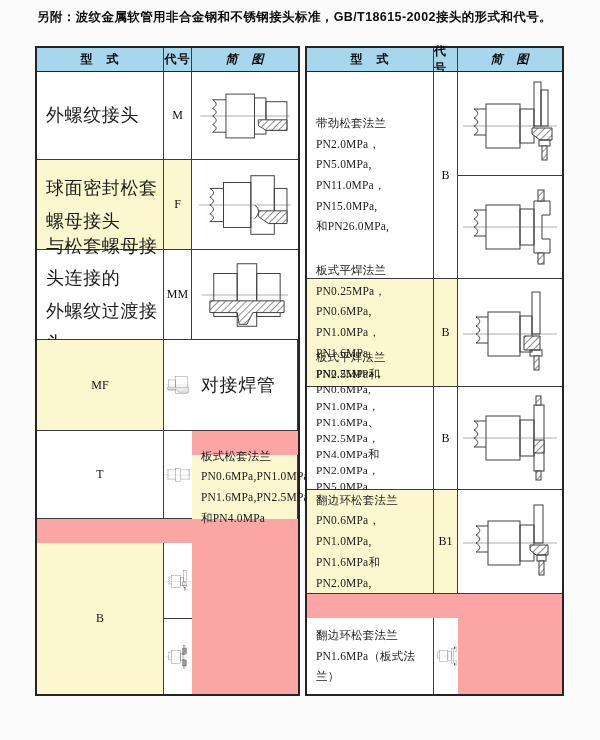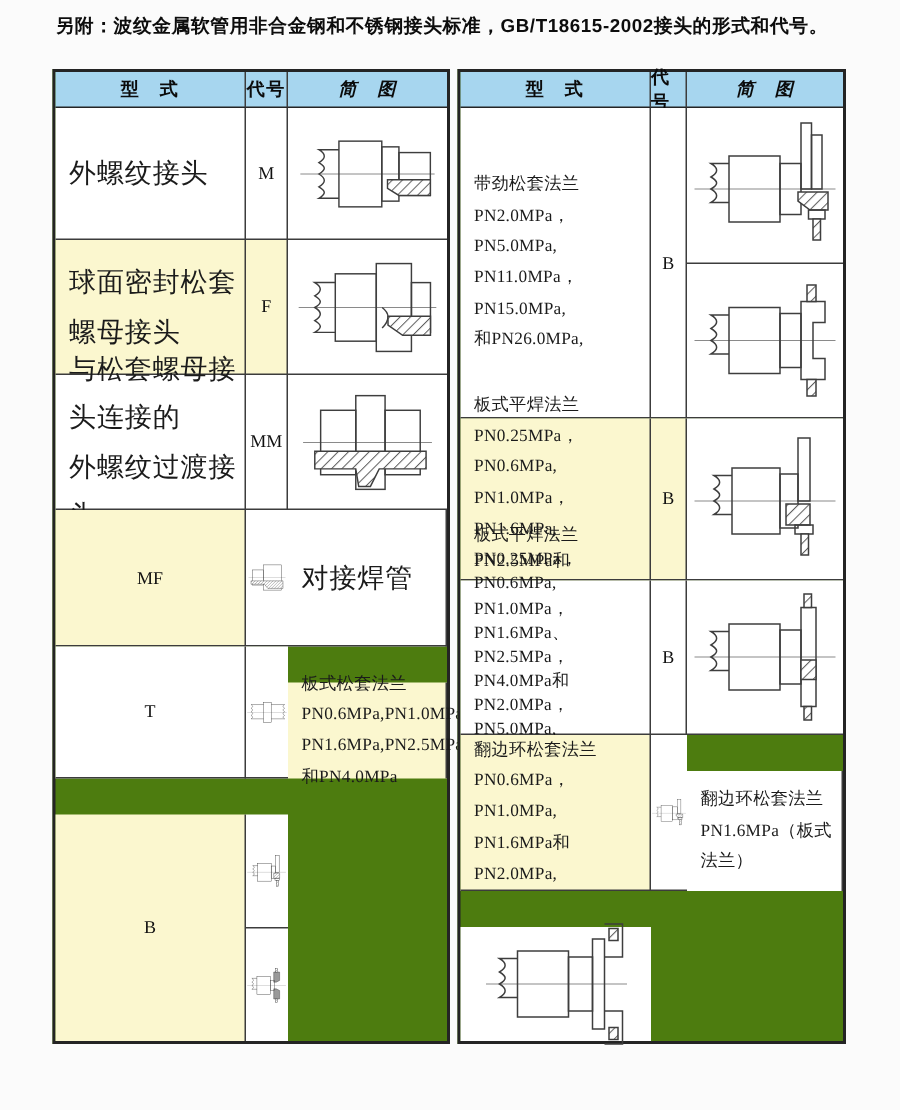--- a/index.html
+++ b/index.html
@@ -1,20 +1,20 @@
 <!DOCTYPE html>
 <html><head>
 <meta charset="utf-8">
 <style>
   html,body{margin:0;padding:0;}
   body{width:600px;height:740px;background:#fbfbfb;font-family:"Liberation Serif","DejaVu Serif",serif;}
   .page{position:relative;width:600px;height:740px;background:#fbfbfb;overflow:hidden;padding-left:44px;}
   .title{position:absolute;left:37px;top:9px;width:548px;font-family:"Liberation Sans","DejaVu Sans",sans-serif;
          font-weight:bold;font-size:12.5px;color:#0d0d0d;letter-spacing:0.4px;}
-  .half{position:absolute;top:46px;height:650px;background:#4d7c0f;border:2px solid #242424;
+  .half{position:absolute;top:46px;height:650px;background:#fca5a5;border:2px solid #242424;
         box-sizing:border-box;display:grid;}
   .half.left {left:35px;width:265px;grid-template-columns:127px 28px 1fr;
               grid-template-rows:24px 88px 90px 90px 91px 88px auto;}
   .half.right{left:305px;width:259px;grid-template-columns:127px 24px 1fr;
               grid-template-rows:24px 207px 108px 103px 104px auto;}
   .cell{box-sizing:border-box;border-right:1px solid #3c3c3c;border-bottom:1px solid #3c3c3c;
         display:flex;align-items:center;background:#fff;min-width:0;min-height:0;}
   .lastcol{border-right:none;font-style:italic;}
   .lastrow{border-bottom:none;margin-top:24px;}
   .hdr{justify-content:center;background:#a7d6ef;font-family:"Liberation Sans","DejaVu Sans",sans-serif;
@@ -238,20 +238,21 @@
           <path fill="url(#h)" d="M74 47 H84 V60 H74 Z"></path>
           <rect x="76" y="3" width="5" height="9" fill="url(#h)"></rect>
           <rect x="76" y="78" width="5" height="9" fill="url(#h)"></rect>
         </g>
       </svg>
     </div>
 
     <div class="cell typec pn hl">翻边环松套法兰
 PN0.6MPa，PN1.0MPa,
 PN1.6MPa和PN2.0MPa,</div>
+    <div class="cell codec hl">B1</div>
     <div class="cell diagc lastcol">
       <svg width="100" height="94" viewBox="0 0 100 90">
         <g stroke="#3e3e3e" fill="none" stroke-width="1">
           <line x1="3" y1="46" x2="97" y2="46" stroke="#8a8a8a" stroke-width="0.7"></line>
           <path d="M28 29 H16 c5 3 5 6 0 9 c5 3 5 5 0 8 c5 3 5 6 0 9 H28"></path>
           <rect x="28" y="24" width="32" height="44"></rect>
           <rect x="60" y="28" width="14" height="36"></rect>
           <rect x="74" y="8" width="9" height="38"></rect>
           <path fill="url(#h)" d="M70 48 H88 V58 H76 L70 53 Z"></path>
           <rect x="77" y="58" width="9" height="6"></rect>

